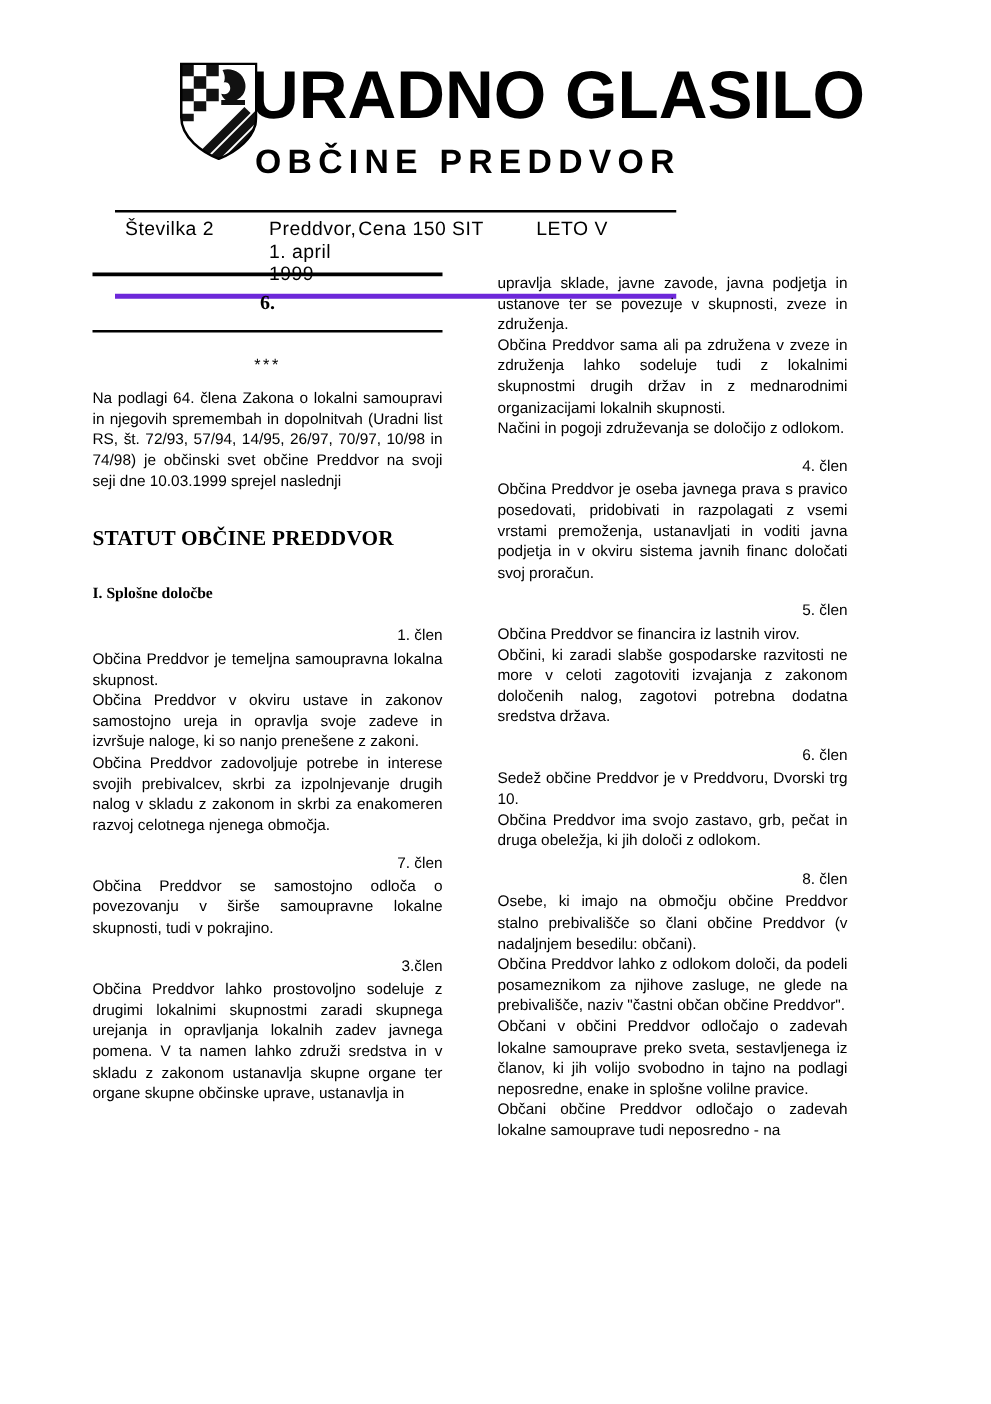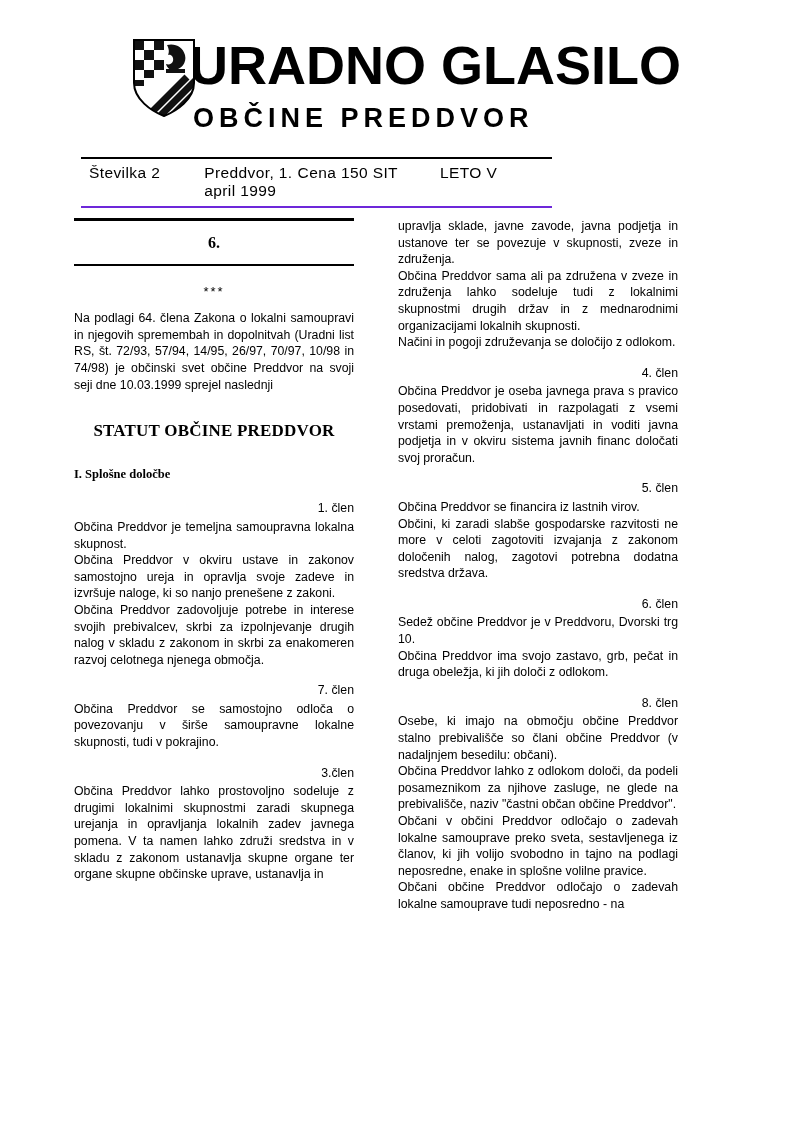--- a/index.html
+++ b/index.html
@@ -13,21 +13,21 @@
     font-family: "Liberation Sans", sans-serif;
     color: #000000;
     position: relative;
     overflow: hidden;
   }
   .page {
     position: relative;
     width: 633px;
     height: 1123px;
     box-sizing: border-box;
-    padding: 7px;
+    padding: 18px;
   }
 
   
   .masthead {
     padding-top: 28px;
     padding-left: 74px;
     padding-right: 74px;
     position: relative;
   }
   .masthead-inner {
@@ -64,21 +64,21 @@
     line-height: 34px;
     margin-top: 8px;
     margin-left: 4px;
     white-space: nowrap;
   }
 
   
   .issue-bar {
     margin: 22px 74px 0 74px;
     border-top: 2px solid #000;
-    border-bottom: 2px solid #6d28d9;
+    border-bottom: 4px solid #6d28d9;
     padding: 5px 4px 6px 4px;
     display: flex;
     align-items: baseline;
     font-size: 15.5px;
     letter-spacing: 0.4px;
   }
   .issue-number { flex: 0 0 auto; padding-left: 4px; }
   .issue-place  { flex: 1 1 auto; text-align: left; padding-left: 44px; }
   .issue-price  { flex: 0 0 auto; padding-right: 10px; }
   .issue-year   { flex: 0 0 auto; width: 108px; text-align: left; padding-left: 32px; }
@@ -125,21 +125,20 @@
   .stars {
     text-align: center;
     font-size: 13px;
     letter-spacing: 2px;
     margin-bottom: 10px;
   }
   .statute-title {
     font-family: "Liberation Serif", serif;
     font-weight: bold;
     font-size: 17px;
-    text-align: center;
     margin: 30px 0 26px 0;
     letter-spacing: 0.2px;
   }
   .heading-bold {
     font-family: "Liberation Serif", serif;
     font-weight: bold;
     font-size: 12.5px;
     margin: 0 0 18px 0;
     text-align: left;
   }

